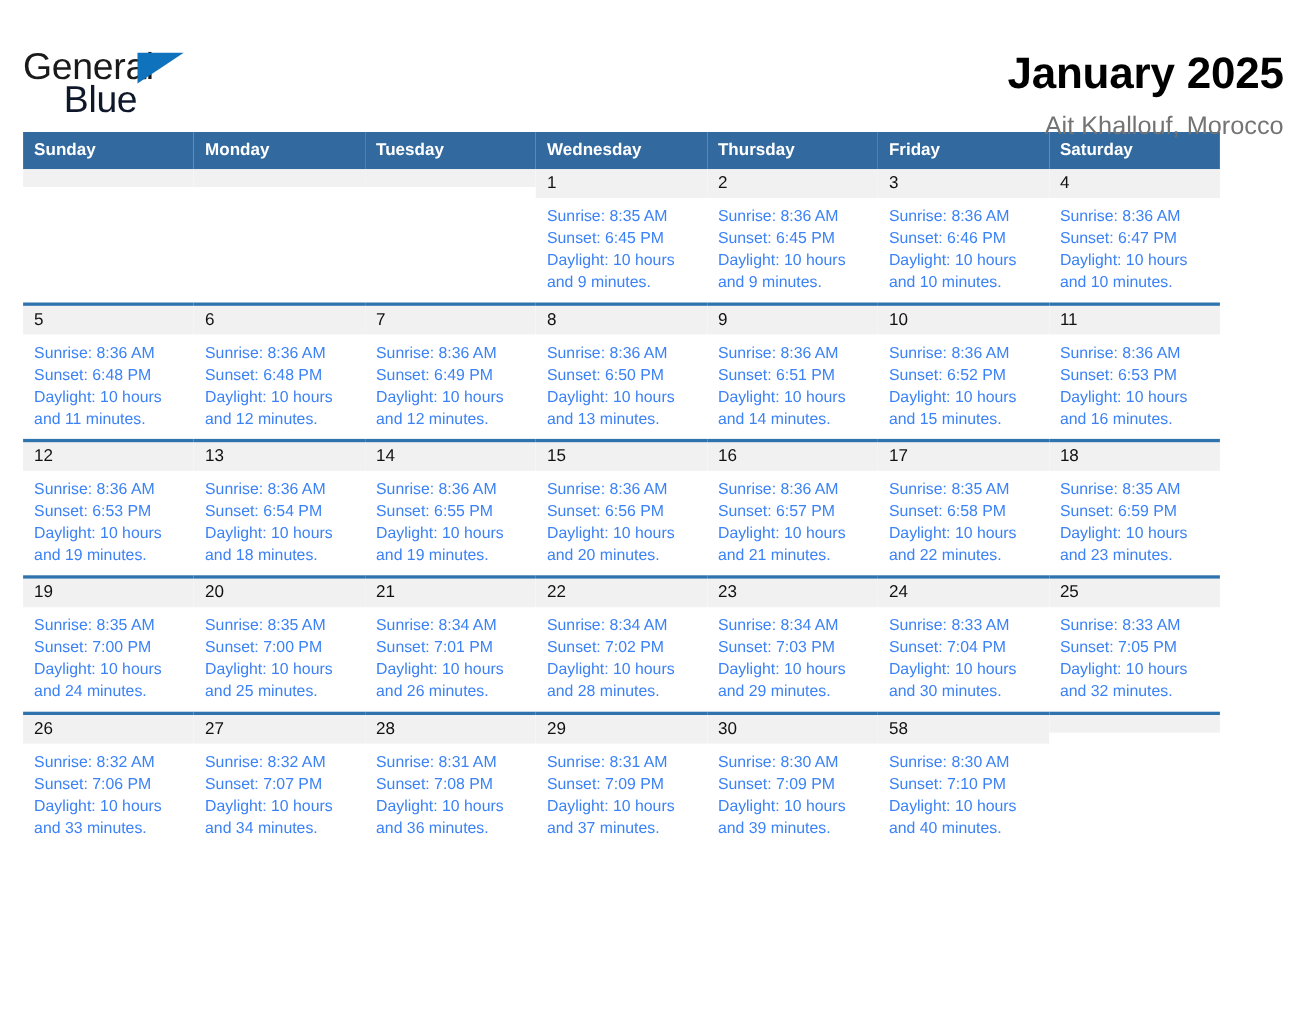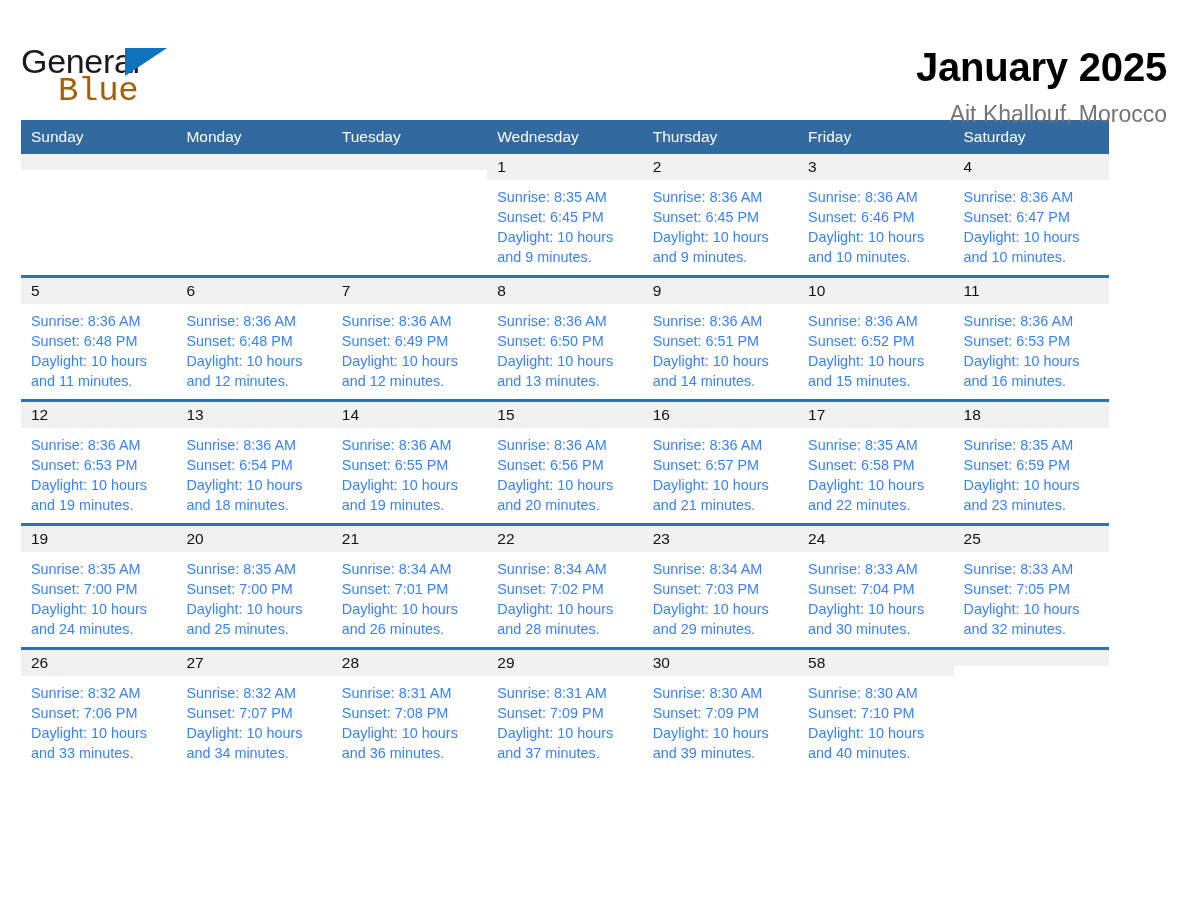--- a/index.html
+++ b/index.html
@@ -45,24 +45,24 @@
     display: block;
     font-size: 34px;
     letter-spacing: -0.3px;
     color: #1a1a1a;
     font-family: "Liberation Sans", sans-serif;
   }
   .brand-bottom {
     display: block;
     font-size: 34px;
     letter-spacing: -0.3px;
-    color: #a16207;
+    color: #0f172a;
     margin-left: 37px;
     margin-top: -4px;
-    font-family: Liberation Mono, monospace;
+    font-family: Liberation Sans, sans-serif;
   }
   .brand-flag {
     position: absolute;
     left: 104px;
     top: 4px;
     width: 0;
     height: 0;
     border-left: 42px solid #0f72bd;
     border-bottom: 28px solid transparent;
   }
@@ -92,21 +92,21 @@
     border-collapse: collapse;
     table-layout: fixed;
     margin-top: 14px;
   }
   .calendar col { width: 155.43px; }
 
   .calendar thead th {
     background: #32699f;
     color: #ffffff;
     font-size: 15.5px;
-    font-weight: normal;
+    font-weight: bold;
     text-align: left;
     padding: 8px 0 9px 10px;
     height: 17px;
     line-height: 1.1;
   }
 
   .week-row > td {
     vertical-align: top;
     padding: 0;
     border-top: 3px solid #2e72ae;

